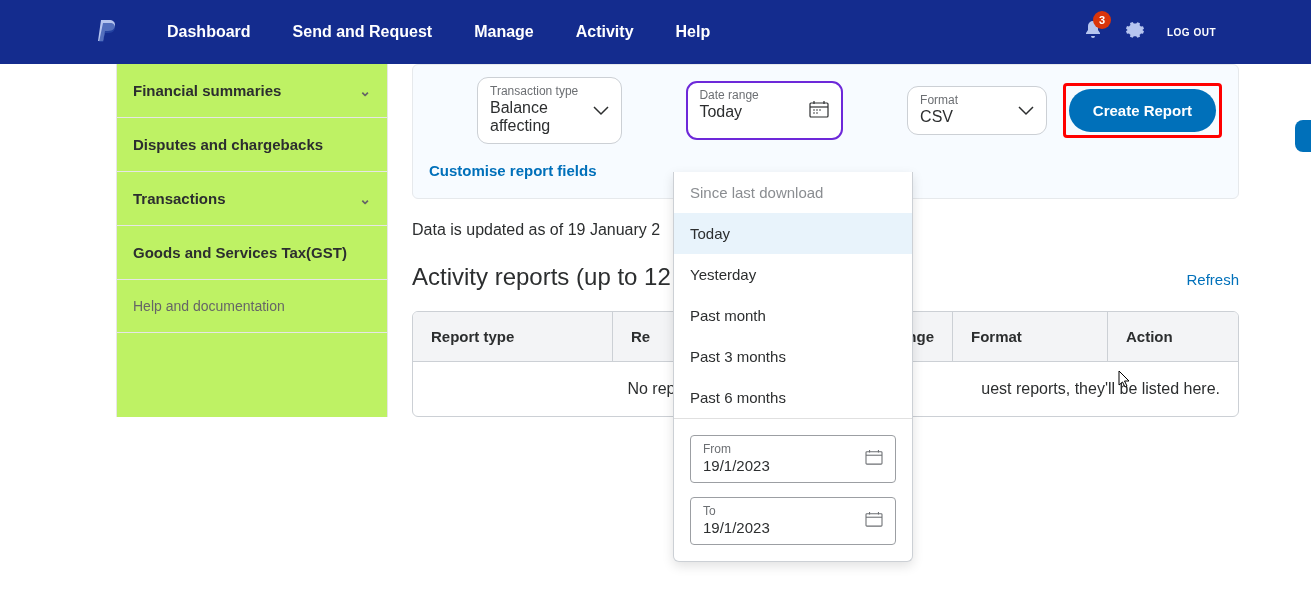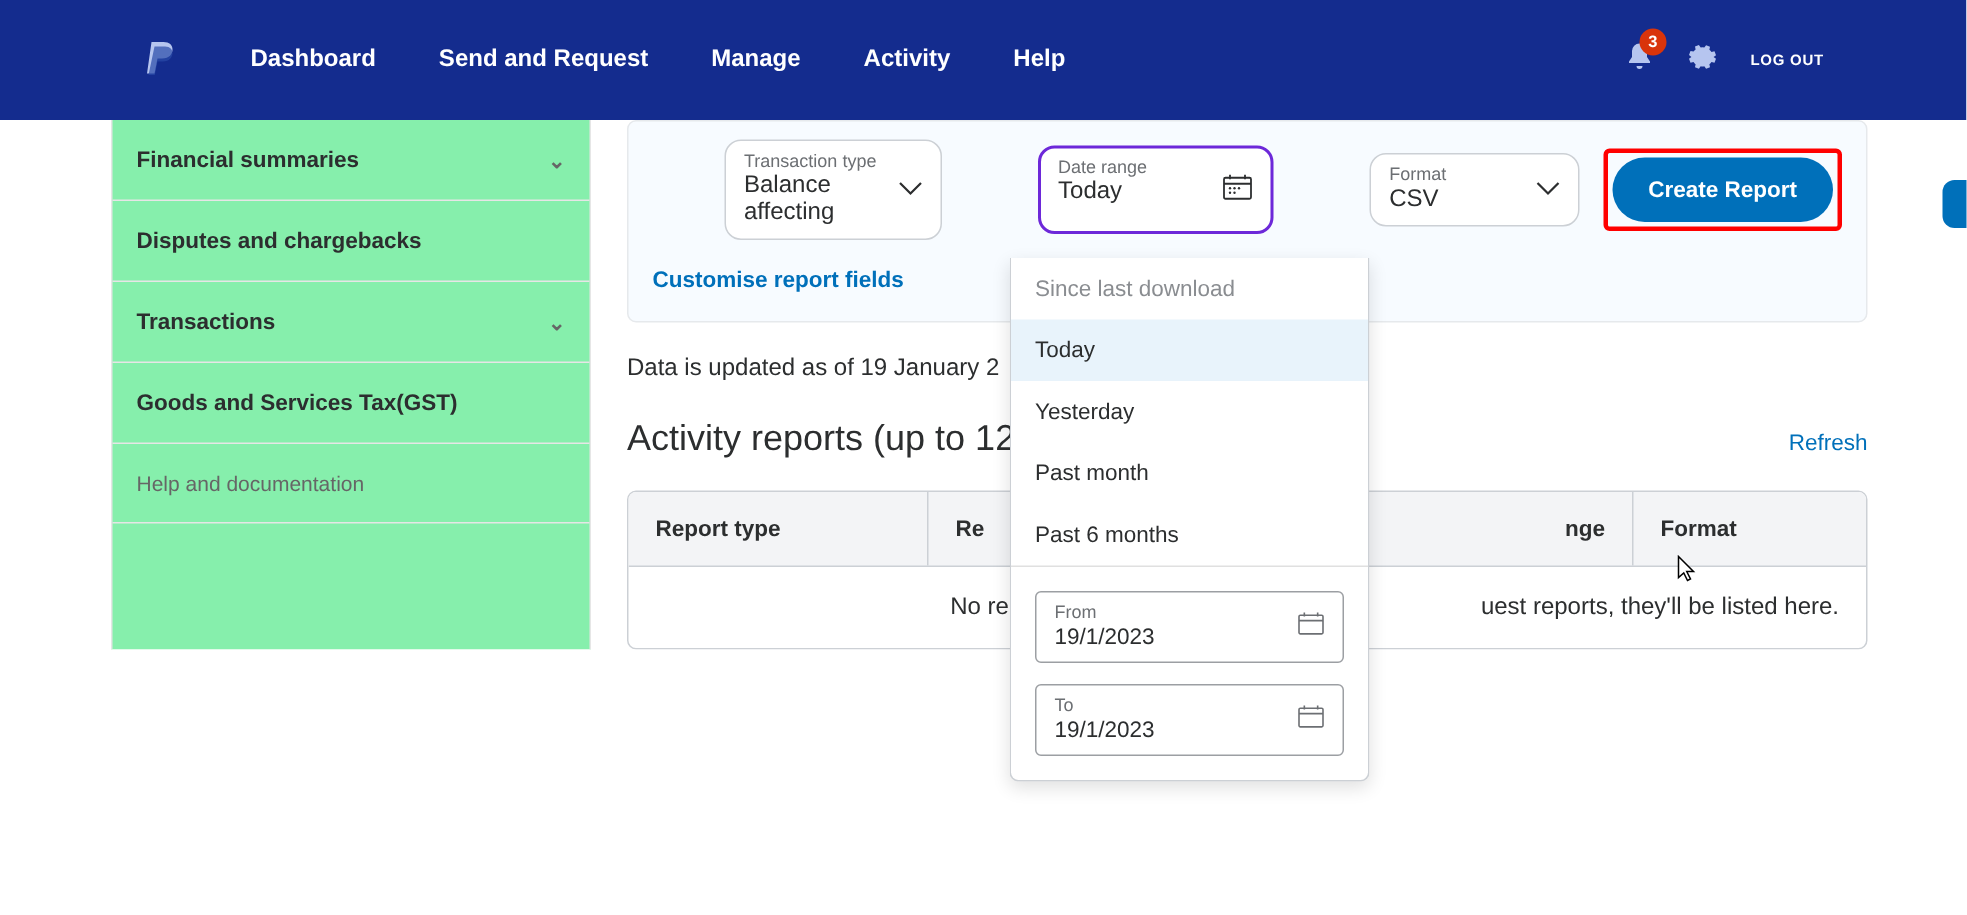--- a/index.html
+++ b/index.html
@@ -1,26 +1,26 @@
 <!DOCTYPE html>
 <html><head>
 <meta charset="utf-8">
 <style>
   * { box-sizing: border-box; margin: 0; padding: 0; }
   body { font-family: -apple-system, BlinkMacSystemFont, "Segoe UI", Helvetica, Arial, sans-serif; background: #fff; color: #2c2e2f; width: 1311px; }
-  .topnav { background: #142c8e; height: 80px; display: flex; align-items: center; padding: 0 95px; position: relative; }
+  .topnav { background: #142c8e; height: 64px; display: flex; align-items: center; padding: 0 95px; position: relative; }
   .topnav .logo { width: 24px; height: 28px; margin-right: 48px; }
   .topnav .nav-links { display: flex; gap: 42px; }
   .topnav .nav-link { color: #fff; font-size: 16px; font-weight: 600; cursor: pointer; }
   .topnav .right { position: absolute; right: 95px; display: flex; align-items: center; gap: 22px; }
   .bell-wrap { position: relative; }
   .badge { position: absolute; top: -8px; right: -8px; background: #d9340b; color: #fff; font-size: 11px; font-weight: 700; border-radius: 50%; width: 18px; height: 18px; display: flex; align-items: center; justify-content: center; }
   .logout { color: #fff; font-weight: 700; font-size: 10px; letter-spacing: 0.5px; cursor: pointer; }
   .content { display: flex; }
-  .sidebar { width: 320px; margin-left: 74px; background: #86efac; border-left: 1px solid #e6e6e6; border-right: 1px solid #e6e6e6; }
+  .sidebar { width: 272px; margin-left: 116px; background: #bef264; border-left: 1px solid #e6e6e6; border-right: 1px solid #e6e6e6; }
   .side-item { padding: 18px 16px; border-bottom: 1px solid #e6e6e6; font-size: 15px; font-weight: 600; color: #2c2e2f; display: flex; justify-content: space-between; align-items: center; cursor: pointer; }
   .side-item.help { font-weight: 400; color: #666; font-size: 14px; }
   .chev { color: #666; font-size: 14px; }
   .main { flex: 1; padding: 0 24px 0 24px; max-width: 875px; }
   .filter-bar { background: #f7fbff; border: 1px solid #e6e9ec; border-radius: 6px; padding: 12px 16px 18px 16px; margin-top: 0; }
   .filter-row { display: flex; gap: 16px; align-items: center; }
   .sel { background: #fff; border: 1px solid #ccd0d5; border-radius: 11px; padding: 6px 12px 8px 12px; position: relative; flex: 1; cursor: pointer; margin-left: 48px; }
   .sel.active { border: 2px solid #6d28d9; padding: 5px 11px 17px 11px; }
   .sel .label { font-size: 12px; color: #6c6f73; }
   .sel .value { font-size: 16px; color: #2c2e2f; margin-top: 1px; }
@@ -160,35 +160,37 @@
     </div>
 
     <div class="table">
       <div class="thead">
         <div class="th th1">Report type</div>
         <div class="th th2">
           <span>Re</span>
           <span style="float:right">nge</span>
         </div>
         <div class="th th3">Format</div>
+        <div class="th th5">Action</div>
       </div>
       <div class="empty-row">
         <span>No reports to s</span>
         <span style="display:inline-block;width:240px"></span>
         <span>uest reports, they'll be listed here.</span>
       </div>
     </div>
   </div>
 </div>
 
 <div class="dropdown">
   <div class="dd-item disabled">Since last download</div>
   <div class="dd-item selected">Today</div>
   <div class="dd-item">Yesterday</div>
   <div class="dd-item">Past month</div>
+  <div class="dd-item">Past 3 months</div>
   <div class="dd-item">Past 6 months</div>
   <div class="dd-dates">
     <div class="date-input">
       <div class="dlabel">From</div>
       <div class="dval">19/1/2023</div>
       <span class="cal-ic">
         <svg width="18" height="16" viewBox="0 0 20 18">
             <rect x="1" y="3" width="18" height="14" rx="1" stroke="#6c6f73" stroke-width="1.2" fill="none"></rect>
             <line x1="1" y1="7" x2="19" y2="7" stroke="#6c6f73" stroke-width="1.2"></line>
             <line x1="5" y1="1" x2="5" y2="4" stroke="#6c6f73" stroke-width="1.2"></line>

